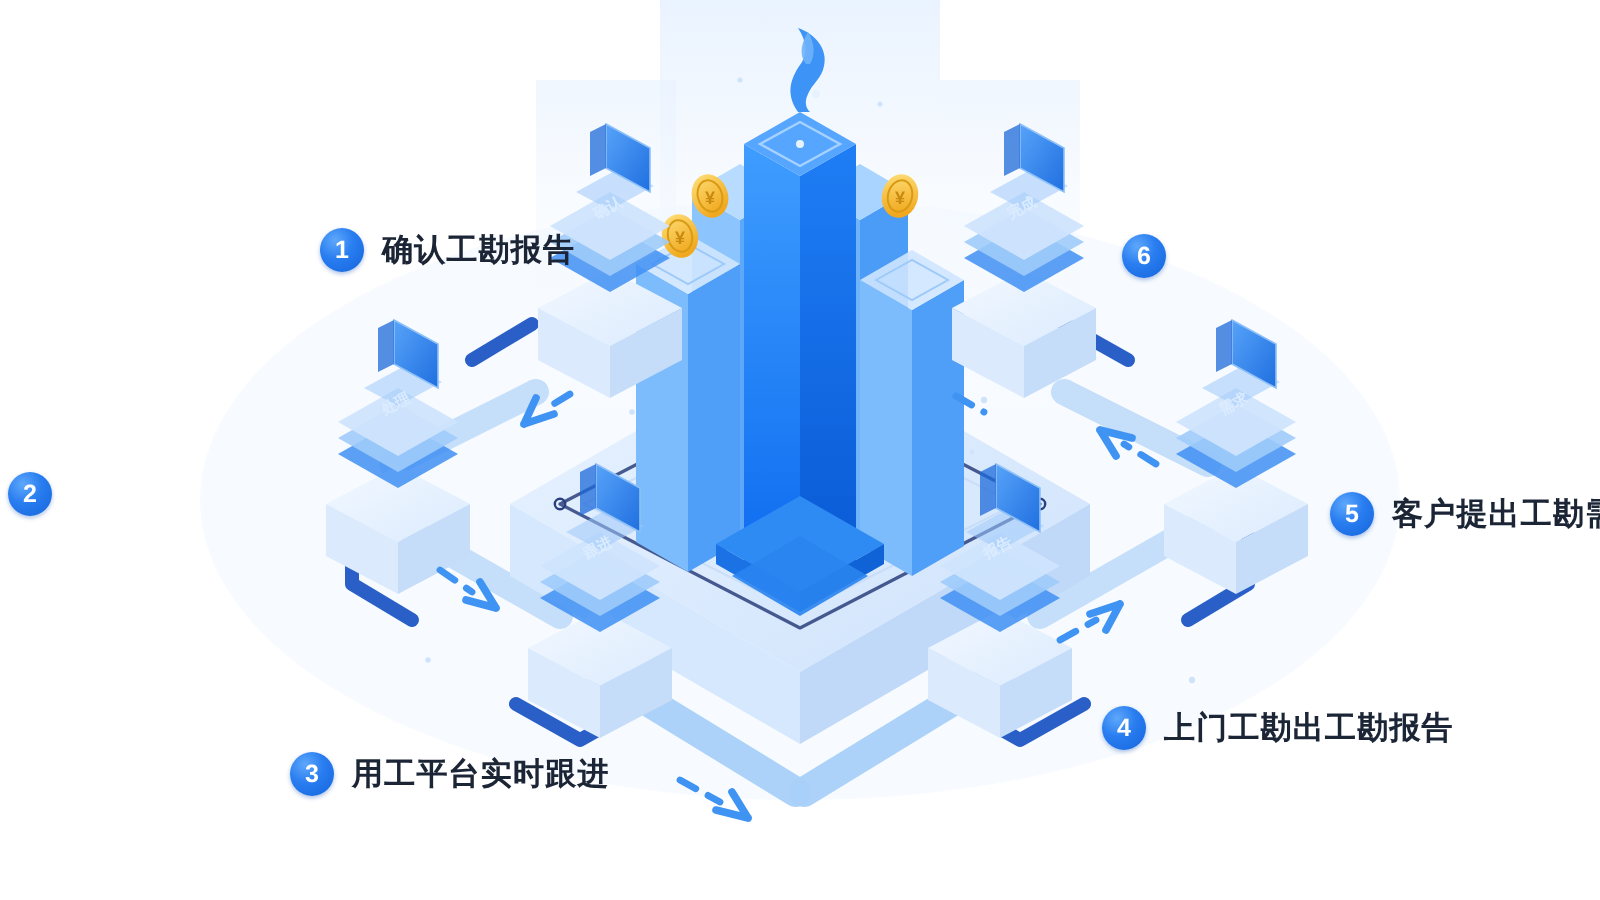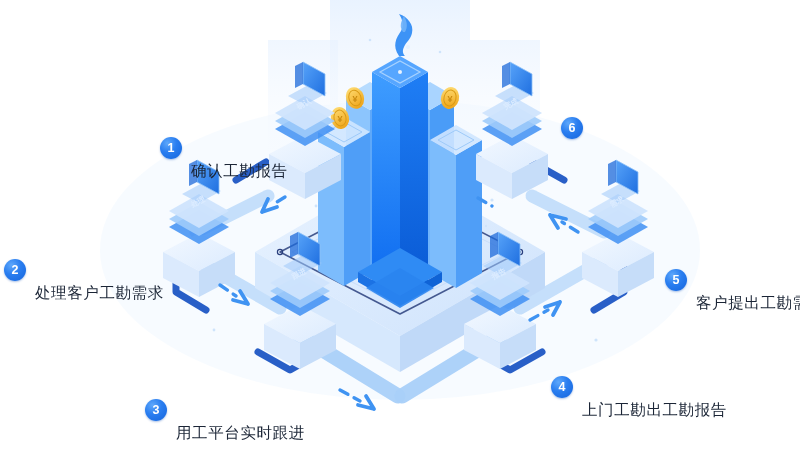--- a/index.html
+++ b/index.html
@@ -20,21 +20,21 @@
   }
   .badge{
     width:22px;height:22px;border-radius:50%;
     background:radial-gradient(circle at 34% 28%, #5ea8fb 0%, #2a7ef0 42%, #1464dc 100%);
     box-shadow:0 1px 2px rgba(20,80,180,.35);
     color:#fff;font-size:12.5px;font-weight:700;
     display:flex;align-items:center;justify-content:center;
     line-height:1;flex:0 0 auto;
   }
   .stext{
-    font-size:15.5px;font-weight:400;color:#1b2536;letter-spacing:.6px;margin-top:47px;
+    font-size:15.5px;font-weight:700;color:#1b2536;letter-spacing:.6px;
   }
 
   .s1{left:160px;top:114px;}
   .s2{left:4px;top:236px;}
   .s3{left:145px;top:376px;}
   .s4{left:551px;top:353px;}
   .s5{left:665px;top:246px;}
   .s6{left:561px;top:117px;}
 </style>
 </head>
@@ -293,21 +293,20 @@
     </g>
   </svg>
 
   <div class="step s1">
     <span class="badge">1</span>
     <span class="stext">确认工勘报告</span>
   </div>
 
   <div class="step s2">
     <span class="badge">2</span>
-    <span class="stext">处理客户工勘需求</span>
   </div>
 
   <div class="step s3">
     <span class="badge">3</span>
     <span class="stext">用工平台实时跟进</span>
   </div>
 
   <div class="step s4">
     <span class="badge">4</span>
     <span class="stext">上门工勘出工勘报告</span>

